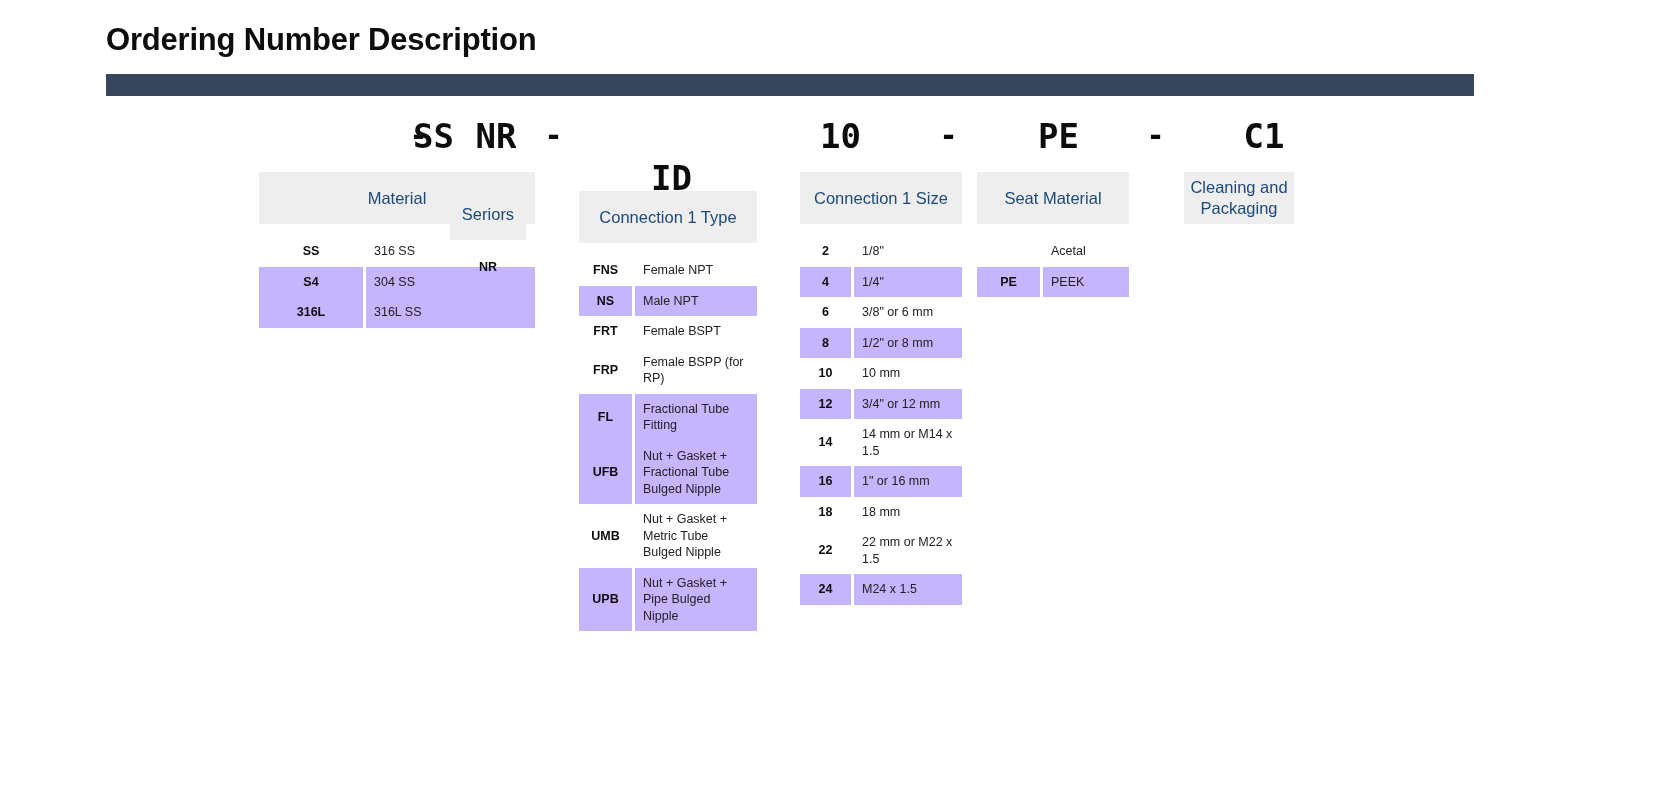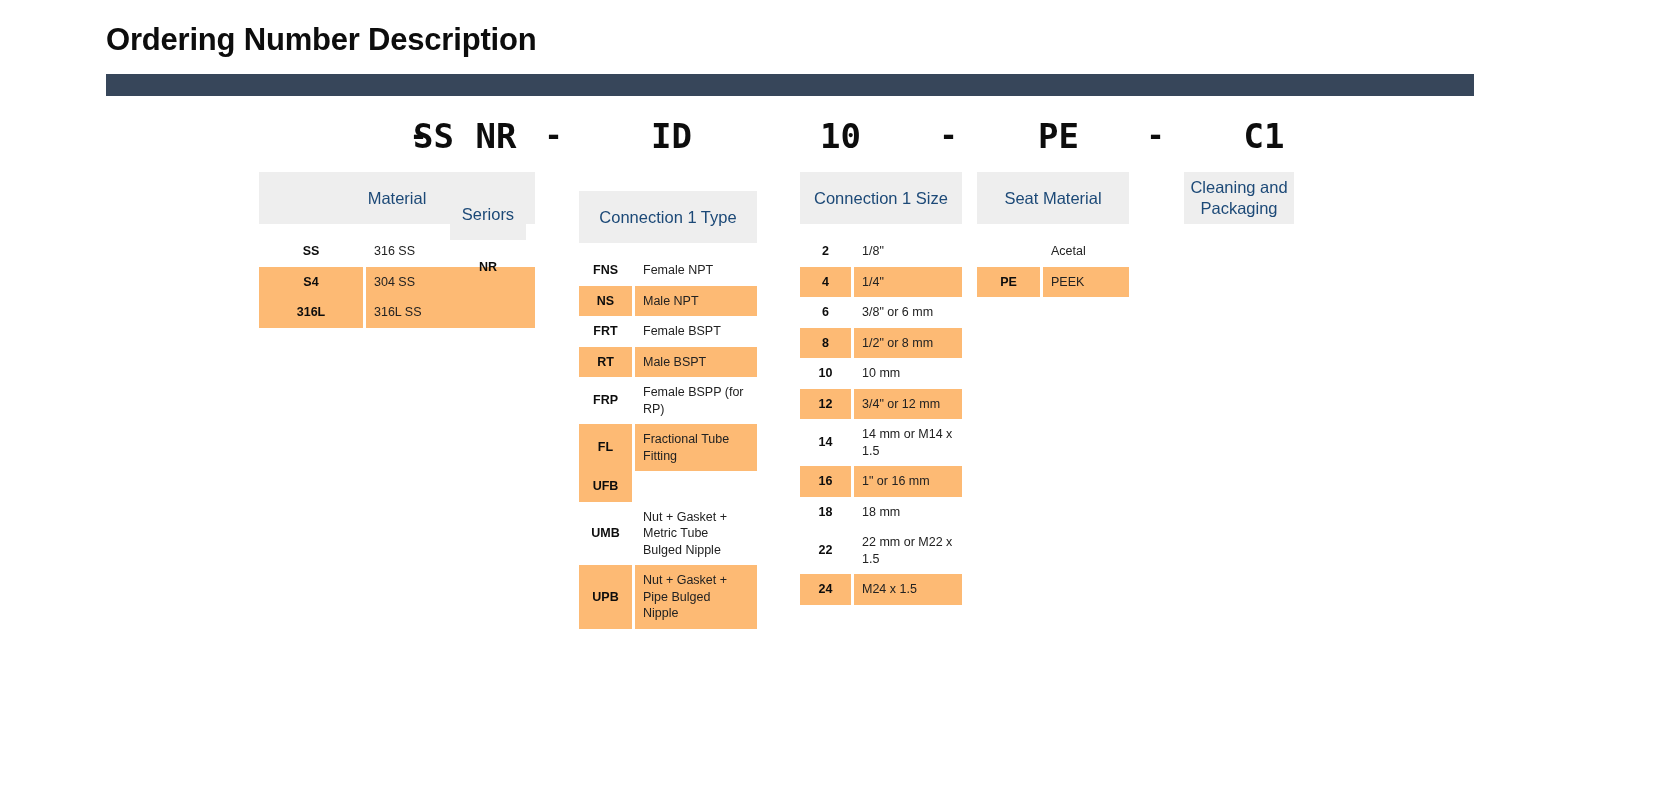--- a/index.html
+++ b/index.html
@@ -94,21 +94,21 @@
   }
   .col-rows {
     margin-top: 12px;
   }
   .trow {
     display: flex;
     align-items: stretch;
     width: 100%;
   }
   .trow.striped .cell {
-    background: #fdba74;
+    background: #c4b5fd;
   }
   .trow.plain .cell {
     background: transparent;
   }
   .cell {
     box-sizing: border-box;
     display: flex;
     align-items: center;
     font-size: 12.5px;
     line-height: 16.5px;
@@ -163,21 +163,21 @@
 
   <div class="page-title">Ordering Number Description</div>
 
   <div class="rule-bar"></div>
 
   <div class="partnumber">
     <div class="pn-seg" style="left:220px; width:215px;">SS</div>
     <div class="pn-dash" style="left:285px; width:55px;">-</div>
     <div class="pn-seg" style="left:345px; width:90px;">NR</div>
     <div class="pn-dash" style="left:420px; width:55px;">-</div>
-    <div class="pn-seg" style="left:478px; width:175px;">ID</div>
+    <div class="pn-seg" style="left:478px; width:175px;margin-top:42px;">ID</div>
     <div class="pn-seg" style="left:656px; width:157px;">10</div>
     <div class="pn-dash" style="left:815px; width:55px;">-</div>
     <div class="pn-seg" style="left:870px; width:165px;">PE</div>
     <div class="pn-dash" style="left:1022px; width:55px;">-</div>
     <div class="pn-seg" style="left:1078px; width:160px;">C1</div>
   </div>
 
   <div class="colgroup g-material">
     <div class="col-header h-1line">Material</div>
     <div class="col-rows">
@@ -219,38 +219,34 @@
         <div class="trow striped">
           <div class="cell cell-code">NS</div>
           <div class="gap"></div>
           <div class="cell cell-desc">Male NPT</div>
         </div>
         <div class="trow plain">
           <div class="cell cell-code">FRT</div>
           <div class="gap"></div>
           <div class="cell cell-desc">Female BSPT</div>
         </div>
-        <div class="trow striped">
-          <div class="cell cell-code">RT</div>
-          <div class="gap"></div>
-          <div class="cell cell-desc">Male BSPT</div>
-        </div>
         <div class="trow plain">
           <div class="cell cell-code">FRP</div>
           <div class="gap"></div>
           <div class="cell cell-desc">Female BSPP (for RP)</div>
         </div>
         <div class="trow striped">
           <div class="cell cell-code">FL</div>
           <div class="gap"></div>
           <div class="cell cell-desc">Fractional Tube Fitting</div>
         </div>
         <div class="trow striped">
           <div class="cell cell-code">UFB</div>
           <div class="gap"></div>
+          <div class="cell cell-desc">Nut + Gasket + Fractional Tube Bulged Nipple</div>
         </div>
         <div class="trow plain">
           <div class="cell cell-code">UMB</div>
           <div class="gap"></div>
           <div class="cell cell-desc">Nut + Gasket + Metric Tube Bulged Nipple</div>
         </div>
         <div class="trow striped">
           <div class="cell cell-code">UPB</div>
           <div class="gap"></div>
           <div class="cell cell-desc">Nut + Gasket + Pipe Bulged Nipple</div>

